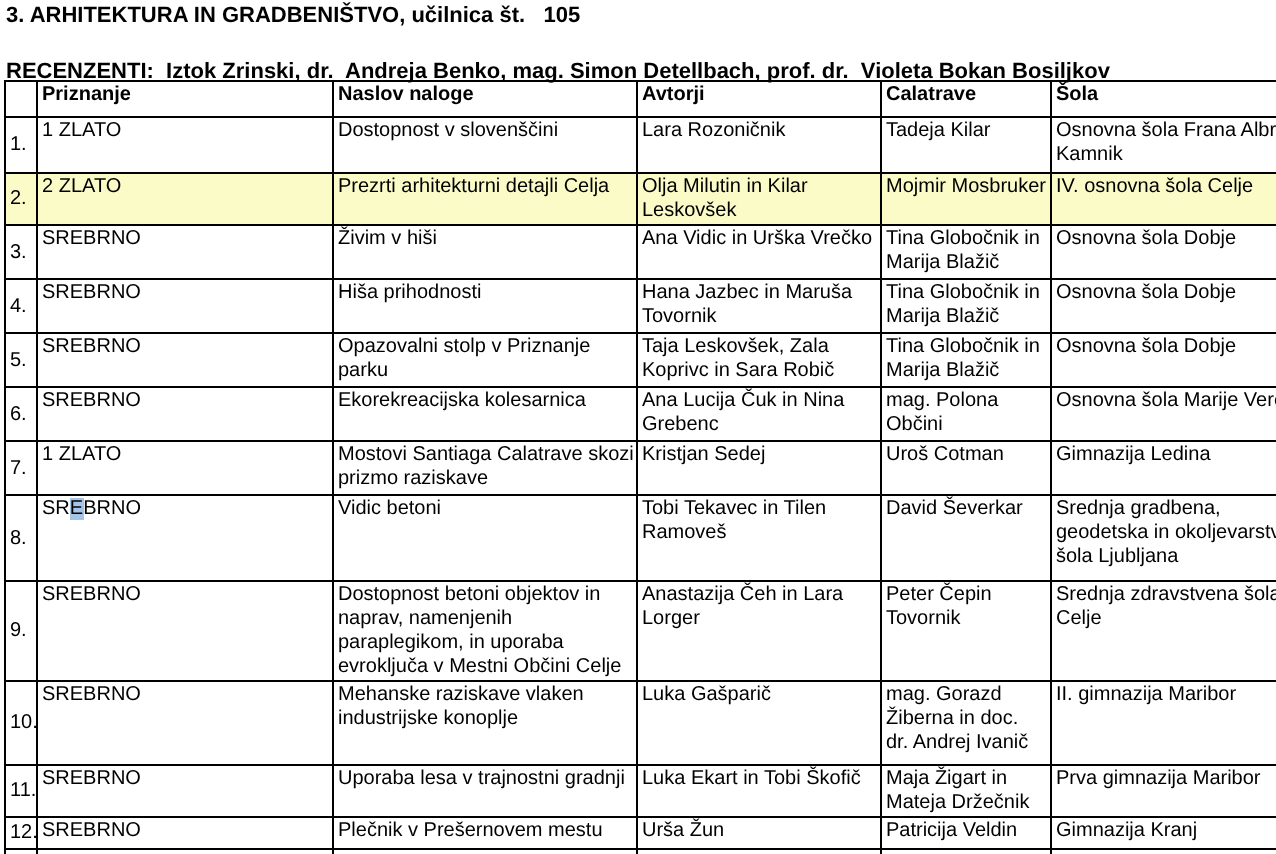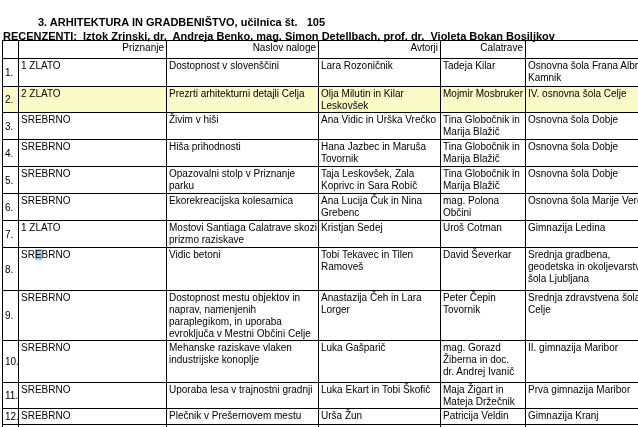--- a/index.html
+++ b/index.html
@@ -6,34 +6,34 @@
   body {
     width:638px; height:427px; overflow:hidden; position:relative;
     background:#ffffff; color:#000;
     font-family:"Liberation Sans", sans-serif;
     --hl:#FBFBC8; --sel:#A6C4E8;
   }
   .doc-title, .doc-reviewers {
     position:absolute; left:3px; font-weight:bold; font-size:11px;
     line-height:13px; white-space:pre;
   }
-  .doc-title { top:16px;margin-left:35px; }
+  .doc-title { top:2px; }
   .doc-reviewers { top:30px; }
   table.results {
     position:absolute; left:2px; top:40px;
     border-collapse:collapse; table-layout:fixed; width:688px;
   }
   .results th, .results td {
     border:1px solid #000;
     vertical-align:top; text-align:left;
     font-size:10px; line-height:12px;
     padding:1px 2px 0 2px;
     white-space:pre; overflow:hidden;
   }
-  .results th { font-weight:normal;text-align:right; }
+  .results th { font-weight:bold; }
   .results td { font-weight:normal; }
   .results td.num { vertical-align:middle; padding-left:2px; }
   tr.hl td { background:var(--hl); }
   .sel { background:var(--sel); }
 </style>
 </head>
 <body style="--hl: #FBFBC8; --sel: #A6C4E8;">
 
 <div class="doc-title">3. ARHITEKTURA IN GRADBENIŠTVO, učilnica št.   105</div>
 <div class="doc-reviewers">RECENZENTI:  Iztok Zrinski, dr.  Andreja Benko, mag. Simon Detellbach, prof. dr.  Violeta Bokan Bosiljkov</div>
@@ -130,21 +130,21 @@
     <td>Tobi Tekavec in Tilen
 Ramoveš</td>
     <td>David Ševerkar</td>
     <td>Srednja gradbena,
 geodetska in okoljevarstvena
 šola Ljubljana</td>
   </tr>
   <tr style="height:50px">
     <td class="num">9.</td>
     <td>SREBRNO</td>
-    <td>Dostopnost mestu objektov in
+    <td>Dostopnost betoni objektov in
 naprav, namenjenih
 paraplegikom, in uporaba
 evroključa v Mestni Občini Celje</td>
     <td>Anastazija Čeh in Lara
 Lorger</td>
     <td>Peter Čepin
 Tovornik</td>
     <td>Srednja zdravstvena šola
 Celje</td>
   </tr>

